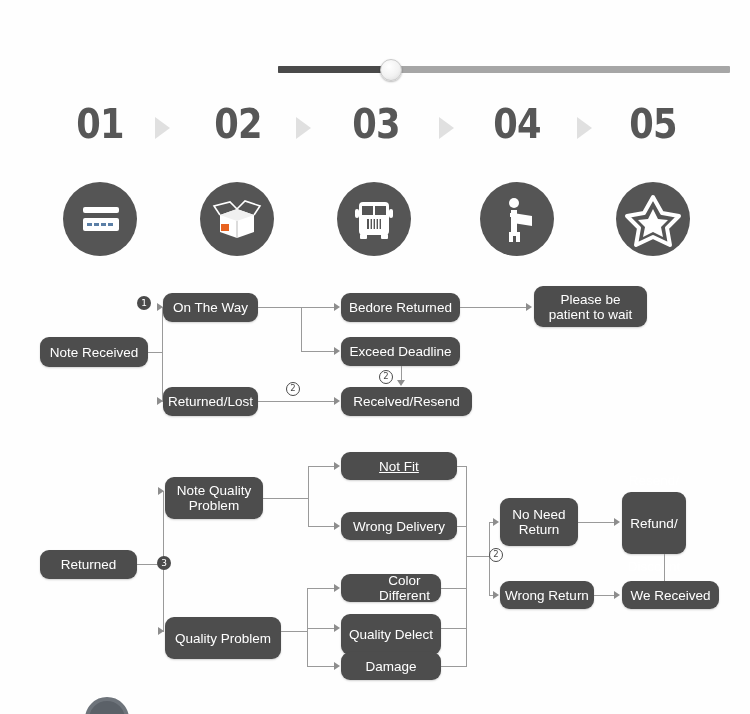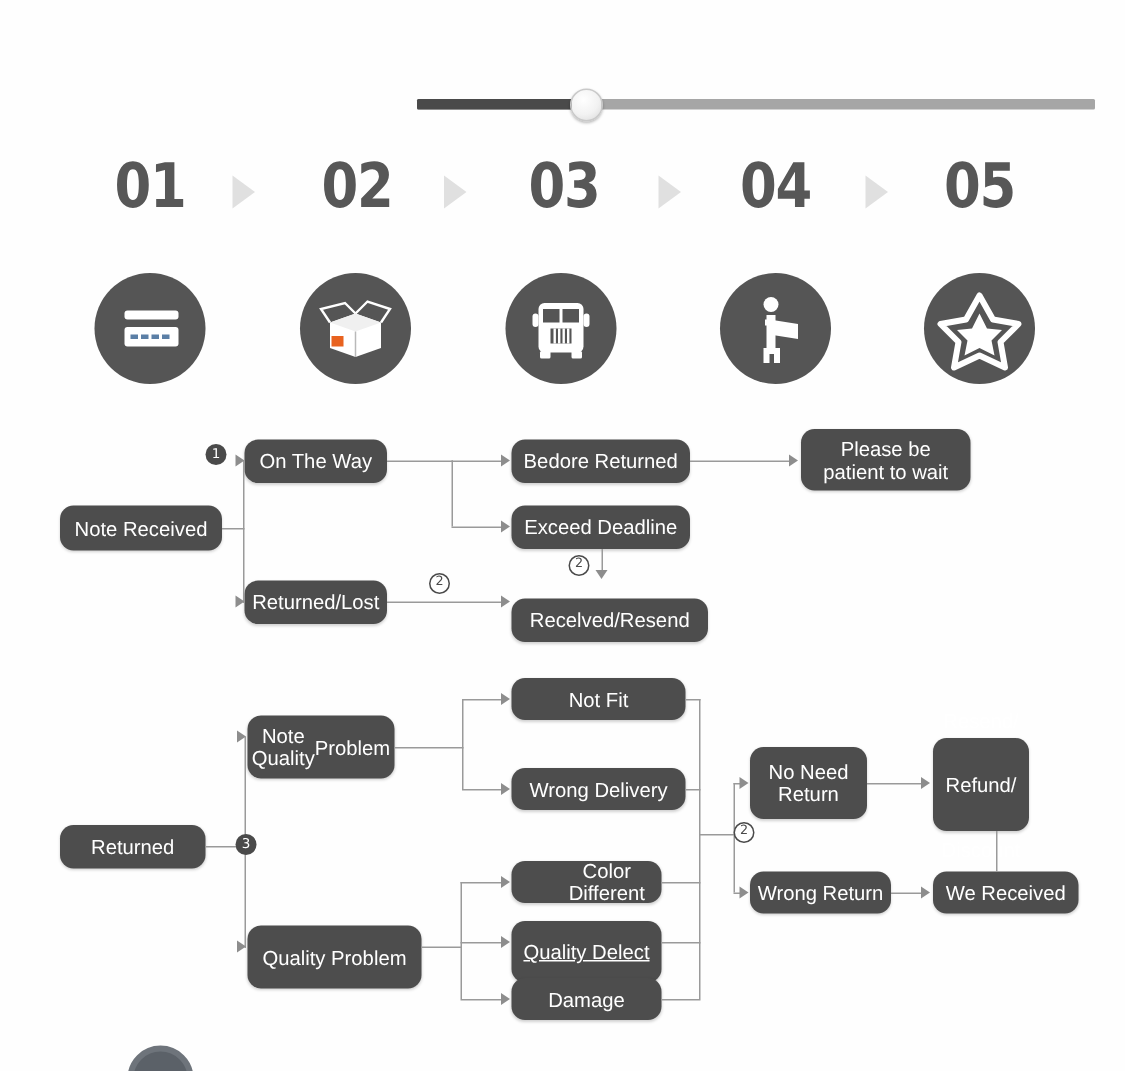--- a/index.html
+++ b/index.html
@@ -249,21 +249,21 @@
   </div>
 </div>
 
 <div>
 
   <div class="fbox" style="left:40px;  top:337px; width:108px; height:30px;">Note Received</div>
   <div class="fbox" style="left:163px; top:293px; width:95px;  height:29px;">On The Way</div>
   <div class="fbox" style="left:163px; top:387px; width:95px;  height:29px;">Returned/Lost</div>
   <div class="fbox" style="left:341px; top:293px; width:119px; height:29px;">Bedore Returned</div>
   <div class="fbox" style="left:341px; top:337px; width:119px; height:29px;">Exceed Deadline</div>
-  <div class="fbox" style="left:341px; top:387px; width:131px; height:29px;margin-top:12px;">Recelved/Resend</div>
+  <div class="fbox" style="left:341px; top:387px; width:131px; height:29px;">Recelved/Resend</div>
   <div class="fbox" style="left:534px; top:286px; width:113px; height:41px; flex-direction:column;">
     <span>Please be</span>
     <span>patient to wait</span>
   </div>
 
   <div class="line-h" style="left:148px; top:352px; width:15px;"></div>
   <div class="line-v" style="left:162px; top:307px; height:95px;"></div>
   <div class="line-h" style="left:162px; top:307px; width:1px;"></div>
   <div class="arrow-r" style="left:157px; top:303px;"></div>
   <div class="arrow-r" style="left:157px; top:397px;"></div>
@@ -286,30 +286,30 @@
 
   <div class="badge" style="left:137px; top:296px;">1</div>
   <div class="badge hollow" style="left:286px; top:382px;">2</div>
   <div class="badge hollow" style="left:379px; top:370px;">2</div>
 </div>
 
 <div>
 
   <div class="fbox" style="left:40px;  top:550px; width:97px;  height:29px;">Returned</div>
 
-  <div class="fbox" style="left:165px; top:477px; width:98px;  height:42px; flex-direction:row;text-align:center;">
+  <div class="fbox" style="left:165px; top:477px; width:98px;  height:42px; flex-direction:column;text-align:center;">
     <span>Note Quality</span>
     <span>Problem</span>
   </div>
   <div class="fbox" style="left:165px; top:617px; width:116px; height:42px;">Quality Problem</div>
 
-  <div class="fbox" style="left:341px; top:452px; width:116px; height:28px;">Not Fit</div>
+  <div class="fbox" style="left:341px; top:452px; width:116px; height:28px;text-decoration:underline;">Not Fit</div>
   <div class="fbox" style="left:341px; top:512px; width:116px; height:28px;">Wrong Delivery</div>
   <div class="fbox" style="left:341px; top:574px; width:100px; height:28px;padding-left:31px;">Color Different</div>
-  <div class="fbox" style="left:341px; top:614px; width:100px; height:41px;text-decoration:underline;">Quality Delect</div>
+  <div class="fbox" style="left:341px; top:614px; width:100px; height:41px;">Quality Delect</div>
   <div class="fbox" style="left:341px; top:652px; width:100px; height:28px;">Damage</div>
 
   <div class="fbox" style="left:500px; top:498px; width:78px; height:48px; flex-direction:column;">
     <span>No Need</span>
     <span>Return</span>
   </div>
   <div class="fbox" style="left:500px; top:581px; width:94px; height:28px;">Wrong Return</div>
 
   <div class="fbox" style="left:622px; top:492px; width:64px; height:62px; flex-direction:column;gap:28px;">
     <span>Resend/</span>

